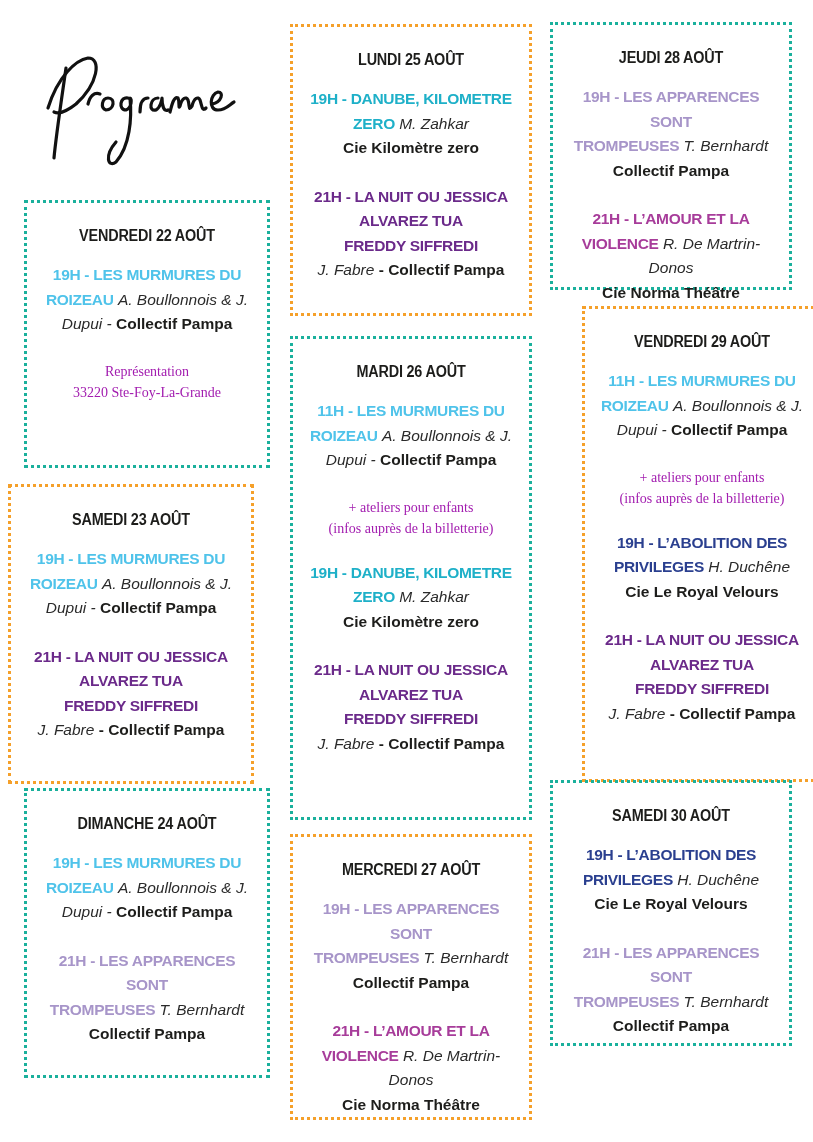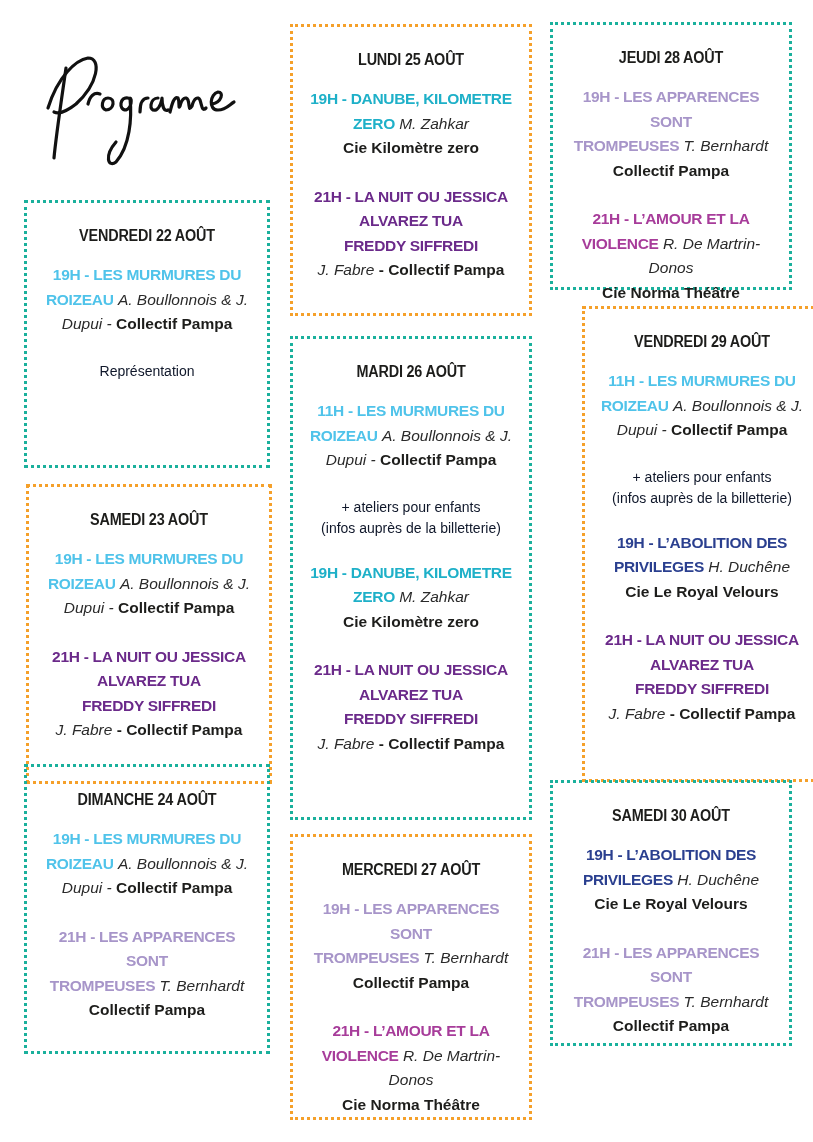--- a/index.html
+++ b/index.html
@@ -11,21 +11,21 @@
          padding:24px 10px 10px 10px; }
   .box.teal  { border:3px dotted #1ab09c; }
   .box.orange{ border:3px dotted #f5a02a; }
   .day { font-weight:bold; font-size:16px; letter-spacing:-0.2px; margin-bottom:18px;
          font-family:"Liberation Sans", sans-serif; transform:scaleX(0.9); }
   .show { font-size:15.5px; line-height:24.5px; margin-bottom:24px; }
   .show:last-child { margin-bottom:0; }
   .stitle { font-weight:bold; letter-spacing:-0.3px; }
   .author { font-style:italic; font-weight:normal; color:#2a2a2a; }
   .company { font-weight:bold; color:#1d1d1b;text-align:center; }
-  .note { font-size:14px; line-height:21px; color:#0f172a; margin-bottom:22px; }
+  .note { font-size:14px; line-height:21px; color:#a21caf; margin-bottom:22px;font-family:Liberation Serif, serif; }
   .note:last-child{ margin-bottom:0; }
   .block-line { display:block; }
 </style>
 </head>
 <body>
 
 <div class="title">
   <svg viewBox="0 0 210 130">
     <g fill="none" stroke="#111" stroke-width="3.2" stroke-linecap="round" stroke-linejoin="round">
       <path d="M12 62 C 22 30, 40 14, 52 12 C 66 12, 62 38, 40 58 C 30 66, 22 68, 18 66"></path>
@@ -45,42 +45,43 @@
   <div class="day">VENDREDI 22 AOÛT</div>
   <div class="show">
     <span class="stitle block-line" style="color:#4fc3ea">19H - LES MURMURES DU</span>
     <span class="stitle" style="color:#4fc3ea">ROIZEAU</span>
     <span class="author">A. Boullonnois &amp; J.</span><br>
     <span class="author">Dupui -</span>
     <span class="company">Collectif Pampa</span>
   </div>
   <div class="note">
     <span class="block-line">Représentation</span>
-  </div>
-</div>
-
-<div class="box orange" style="left:26px; top:484px; width:246px; height:300px;">
+    <span class="block-line">33220 Ste-Foy-La-Grande</span>
+  </div>
+</div>
+
+<div class="box orange" style="left:8px; top:484px; width:246px; height:300px;">
   <div class="day">SAMEDI 23 AOÛT</div>
   <div class="show">
     <span class="stitle block-line" style="color:#4fc3ea">19H - LES MURMURES DU</span>
     <span class="stitle" style="color:#4fc3ea">ROIZEAU</span>
     <span class="author">A. Boullonnois &amp; J.</span><br>
     <span class="author">Dupui -</span>
     <span class="company">Collectif Pampa</span>
   </div>
   <div class="show">
     <span class="stitle block-line" style="color:#6b2a8a">21H - LA NUIT OU JESSICA</span>
     <span class="stitle block-line" style="color:#6b2a8a">ALVAREZ TUA</span>
     <span class="stitle block-line" style="color:#6b2a8a">FREDDY SIFFREDI</span>
     <span class="author">J. Fabre</span>
     <span class="company">- Collectif Pampa</span>
   </div>
 </div>
 
-<div class="box teal" style="left:24px; top:764px; width:246px; height:290px;">
+<div class="box teal" style="left:24px; top:788px; width:246px; height:290px;">
   <div class="day">DIMANCHE 24 AOÛT</div>
   <div class="show">
     <span class="stitle block-line" style="color:#4fc3ea">19H - LES MURMURES DU</span>
     <span class="stitle" style="color:#4fc3ea">ROIZEAU</span>
     <span class="author">A. Boullonnois &amp; J.</span><br>
     <span class="author">Dupui -</span>
     <span class="company">Collectif Pampa</span>
   </div>
   <div class="show">
     <span class="stitle block-line" style="color:#a795c9">21H - LES APPARENCES SONT</span>

